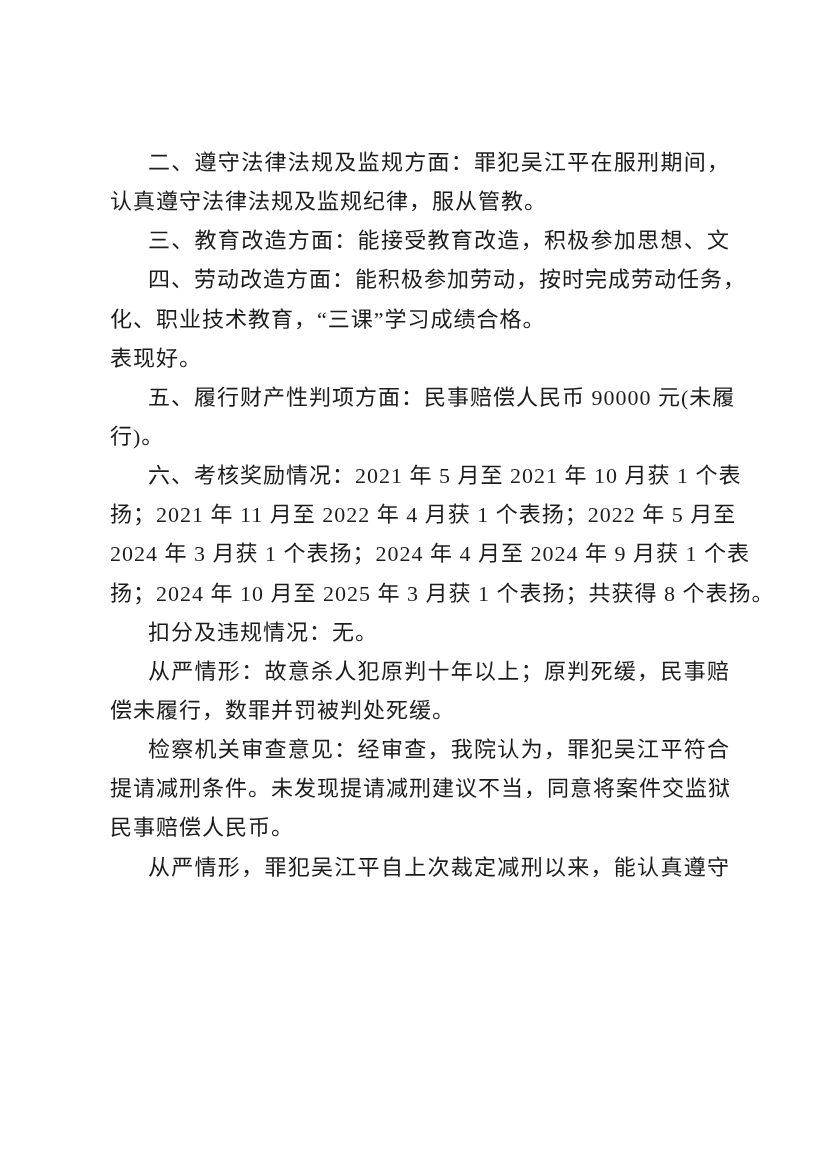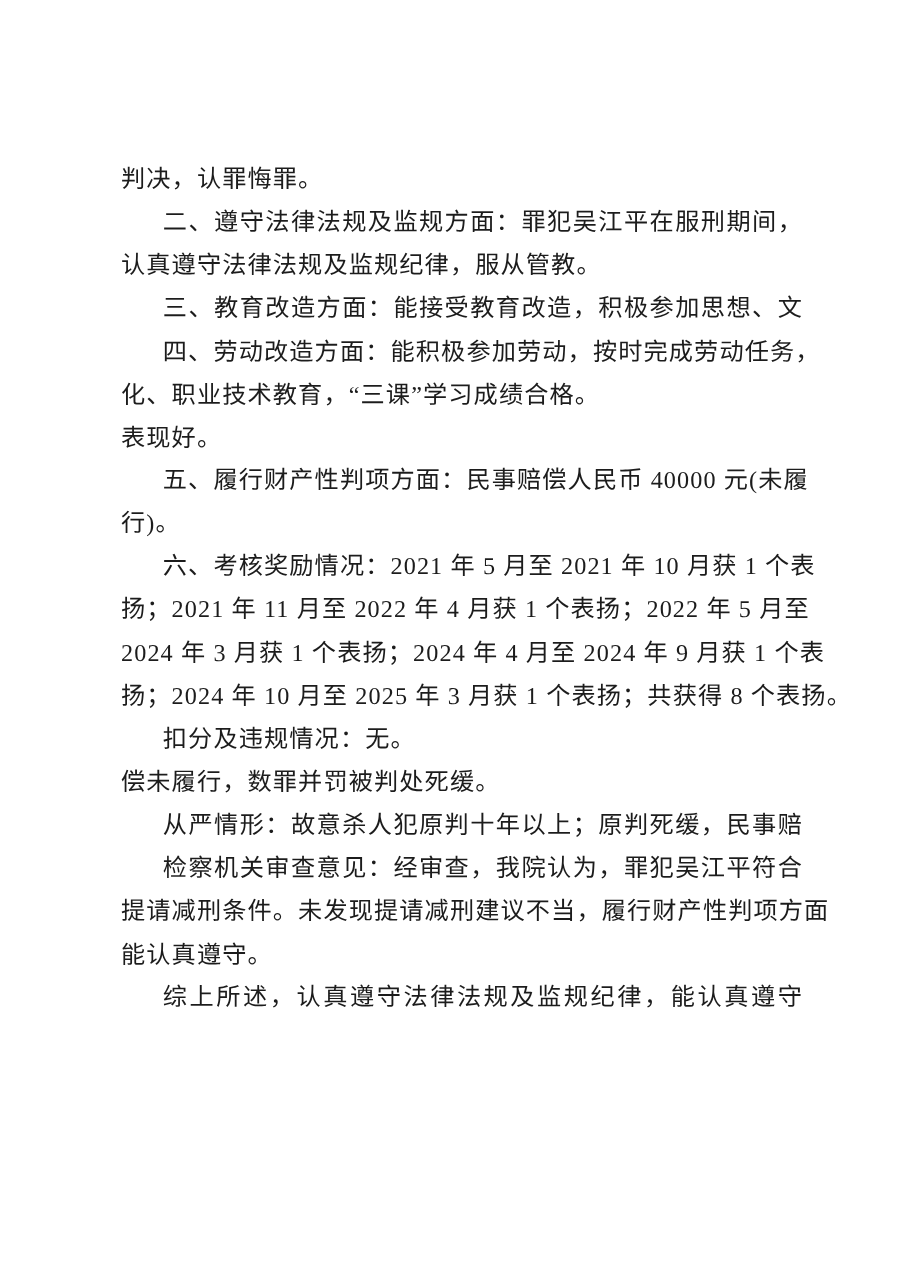--- a/index.html
+++ b/index.html
@@ -43,34 +43,33 @@
   
   .line.ind {
     text-indent: 38px;
   }
 </style>
 </head>
 <body>
 
 <div class="page">
   <div class="text-block">
-    <div class="line">判决，认罪悔罪。</div>
     <div class="line j ind">二、遵守法律法规及监规方面：罪犯吴江平在服刑期间，</div>
     <div class="line">认真遵守法律法规及监规纪律，服从管教。</div>
     <div class="line j ind">三、教育改造方面：能接受教育改造，积极参加思想、文</div>
     <div class="line j ind">四、劳动改造方面：能积极参加劳动，按时完成劳动任务，</div>
     <div class="line">化、职业技术教育，“三课”学习成绩合格。</div>
     <div class="line">表现好。</div>
-    <div class="line j ind">五、履行财产性判项方面：民事赔偿人民币 40000 元(未履</div>
+    <div class="line j ind">五、履行财产性判项方面：民事赔偿人民币 90000 元(未履</div>
     <div class="line">行)。</div>
     <div class="line j ind">六、考核奖励情况：2021 年 5 月至 2021 年 10 月获 1 个表</div>
     <div class="line j">扬；2021 年 11 月至 2022 年 4 月获 1 个表扬；2022 年 5 月至</div>
     <div class="line j">2024 年 3 月获 1 个表扬；2024 年 4 月至 2024 年 9 月获 1 个表</div>
     <div class="line j">扬；2024 年 10 月至 2025 年 3 月获 1 个表扬；共获得 8 个表扬。</div>
     <div class="line ind">扣分及违规情况：无。</div>
+    <div class="line j ind">从严情形：故意杀人犯原判十年以上；原判死缓，民事赔</div>
     <div class="line">偿未履行，数罪并罚被判处死缓。</div>
-    <div class="line j ind">从严情形：故意杀人犯原判十年以上；原判死缓，民事赔</div>
     <div class="line j ind">检察机关审查意见：经审查，我院认为，罪犯吴江平符合</div>
-    <div class="line j">提请减刑条件。未发现提请减刑建议不当，履行财产性判项方面</div>
-    <div class="line">能认真遵守。</div>
-    <div class="line j ind">综上所述，认真遵守法律法规及监规纪律，能认真遵守</div>
+    <div class="line j">提请减刑条件。未发现提请减刑建议不当，同意将案件交监狱</div>
+    <div class="line">民事赔偿人民币。</div>
+    <div class="line j ind">从严情形，罪犯吴江平自上次裁定减刑以来，能认真遵守</div>
   </div>
 </div>
 
 </body></html>

